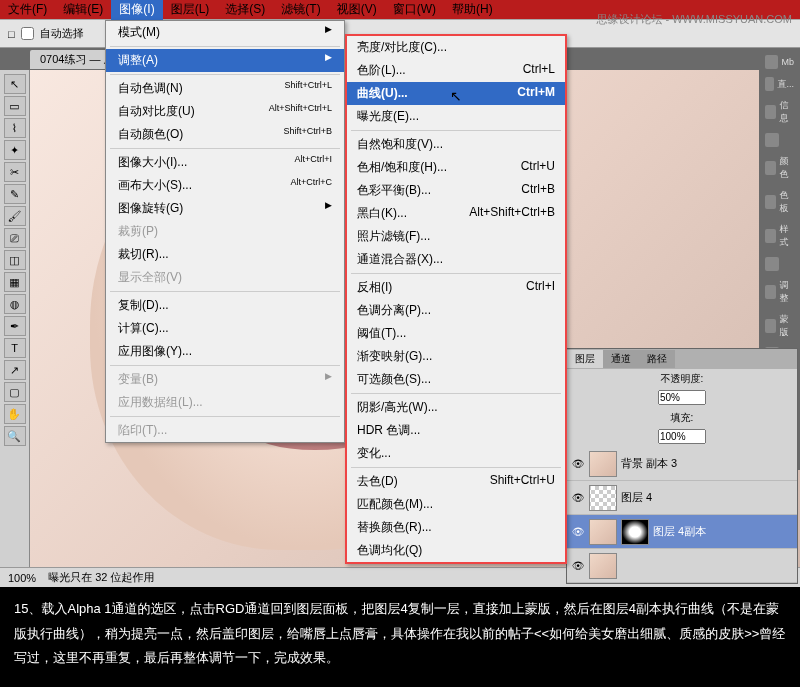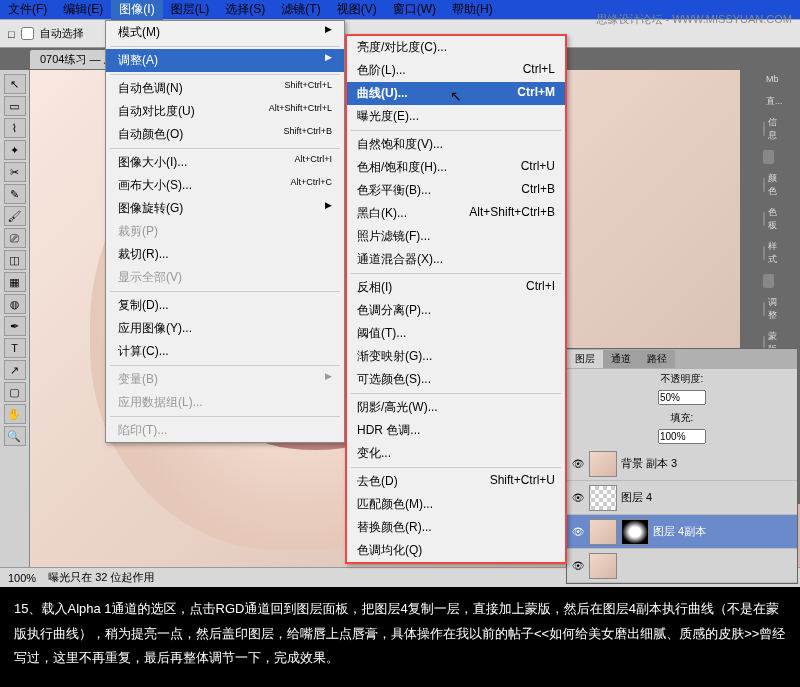--- a/index.html
+++ b/index.html
@@ -1,17 +1,17 @@
 <!DOCTYPE html>
 <html><head>
 <meta charset="utf-8">
 <style>
 * { margin: 0; padding: 0; box-sizing: border-box; font-family: "Microsoft YaHei", SimSun, sans-serif; }
 body { width: 800px; height: 687px; background: #535353; overflow: hidden; position: relative; }
-.menubar { background: #1d4ed8; height: 20px; display: flex; align-items: center; font-size: 12px; border-bottom: 1px solid #aaa; }
+.menubar { background: #b91c1c; height: 20px; display: flex; align-items: center; font-size: 12px; border-bottom: 1px solid #aaa; }
 .menubar-item { padding: 2px 8px; cursor: pointer; }
 .menubar-item.open { background: #316ac5; color: white; }
 .optionsbar { background: #e4e4e4; height: 28px; display: flex; align-items: center; font-size: 11px; border-bottom: 1px solid #999; padding: 0 8px; gap: 6px; }
 .tabs { background: #6a6a6a; height: 22px; display: flex; align-items: center; font-size: 11px; padding-left: 30px; }
 .tab { background: #d0d0d0; padding: 2px 10px; border-radius: 2px 2px 0 0; }
 .workspace { position: relative; height: 497px; display: flex; }
 .toolbox { width: 30px; background: #d0d0d0; border-right: 1px solid #888; display: flex; flex-direction: column; align-items: center; padding-top: 4px; gap: 2px; }
 .tool { width: 22px; height: 20px; background: #c8c8c8; border: 1px solid #999; display: flex; align-items: center; justify-content: center; font-size: 11px; cursor: pointer; }
 .canvas-area { flex: 1; background: linear-gradient(135deg, #f8e8e0 0%, #e8d0c5 50%, #d0b8ad 100%); position: relative; }
 .face { position: absolute; top: 30px; left: 60px; width: 420px; height: 450px; background: radial-gradient(ellipse at 50% 40%, #f5e0d5 30%, #e5c8b8 70%); border-radius: 50% 50% 45% 45%; }
@@ -34,21 +34,21 @@
 .layer-row { display: flex; align-items: center; padding: 2px 4px; border-bottom: 1px solid #bbb; gap: 4px; height: 34px; }
 .layer-row.selected { background: #6a8acc; color: white; }
 .layer-vis { width: 14px; height: 14px; display: flex; align-items: center; justify-content: center; font-size: 10px; }
 .layer-thumb { width: 28px; height: 26px; background: linear-gradient(135deg, #f0d8c8, #d8b8a8); border: 1px solid #888; }
 .layer-thumb.checker { background: repeating-conic-gradient(#ccc 0% 25%, #fff 0% 50%) 50% / 8px 8px; }
 .layer-mask { width: 28px; height: 26px; background: #fff; border: 1px solid #888; }
 .layer-mask.dark { background: radial-gradient(#fff 30%, #000 70%); }
 .statusbar { background: #d8d8d8; height: 20px; display: flex; align-items: center; font-size: 11px; padding: 0 8px; gap: 12px; border-top: 1px solid #999; }
 .tutorial-text { background: #000; color: #fff; padding: 10px 14px; font-size: 13px; line-height: 1.9; height: 120px; }
 .watermark { position: absolute; top: 12px; right: 8px; font-size: 11px; color: #888; }
-.side-strip { position: absolute; right: 0; top: 48px; width: 60px; background: #6a6a6a; display: flex; flex-direction: column; gap: 2px; padding: 21px; }
+.side-strip { position: absolute; right: 0; top: 48px; width: 41px; background: #6a6a6a; display: flex; flex-direction: column; gap: 2px; padding: 4px; }
 .strip-item { font-size: 9px; color: #ddd; display: flex; align-items: center; gap: 3px; padding: 3px 2px; }
 .strip-icon { width: 14px; height: 14px; background: #888; border-radius: 2px; }
 .mid-panels { position: absolute; right: 42px; top: 48px; width: 50px; background: #6a6a6a; display: flex; flex-direction: column; gap: 1px; padding: 2px; }
 .arrow { font-size: 9px; }
 .cursor-arrow { position: absolute; top: 88px; left: 450px; z-index: 200; font-size: 14px; color: #000; pointer-events: none; }
 </style>
 </head>
 <body>
 
 <div class="watermark">思缘设计论坛 - WWW.MISSYUAN.COM</div>
@@ -149,25 +149,25 @@
     <div class="dropdown-item disabled">
       <span>显示全部(V)</span>
       <span class="arrow"></span>
     </div>
     <div class="dropdown-sep"></div>
     <div class="dropdown-item">
       <span>复制(D)...</span>
       <span class="arrow"></span>
     </div>
     <div class="dropdown-item">
+      <span>计算(C)...</span>
+      <span class="arrow"></span>
+    </div>
+    <div class="dropdown-item">
       <span>应用图像(Y)...</span>
-      <span class="arrow"></span>
-    </div>
-    <div class="dropdown-item">
-      <span>计算(C)...</span>
       <span class="arrow"></span>
     </div>
     <div class="dropdown-sep"></div>
     <div class="dropdown-item disabled">
       <span>变量(B)</span>
       <span class="arrow">▶</span>
     </div>
     <div class="dropdown-item disabled">
       <span>应用数据组(L)...</span>
       <span class="arrow"></span>

